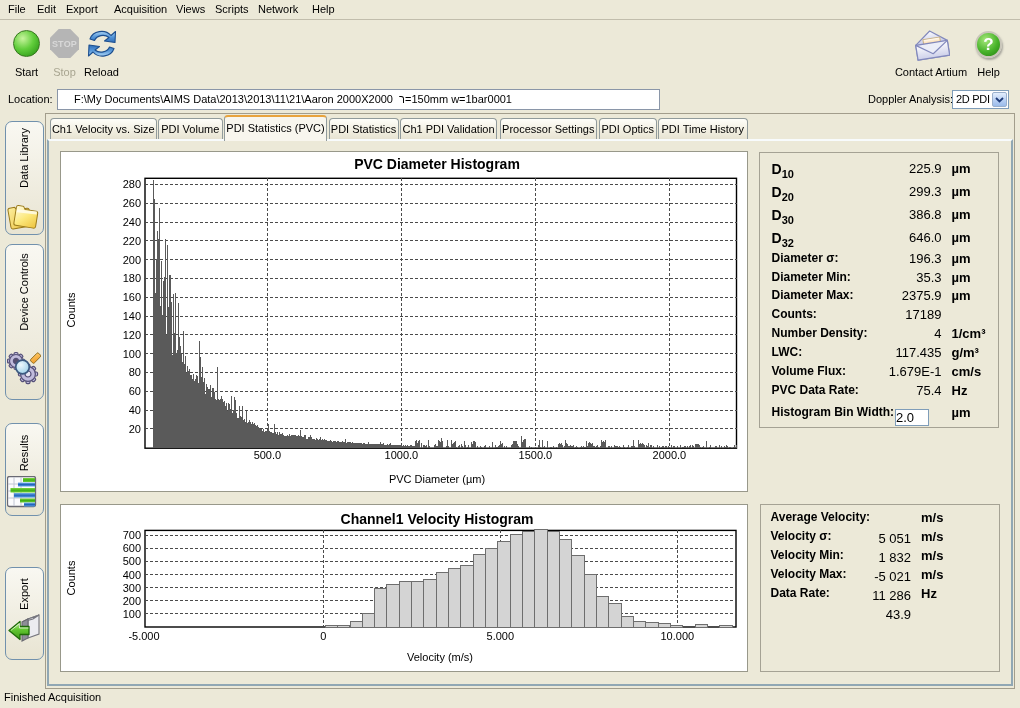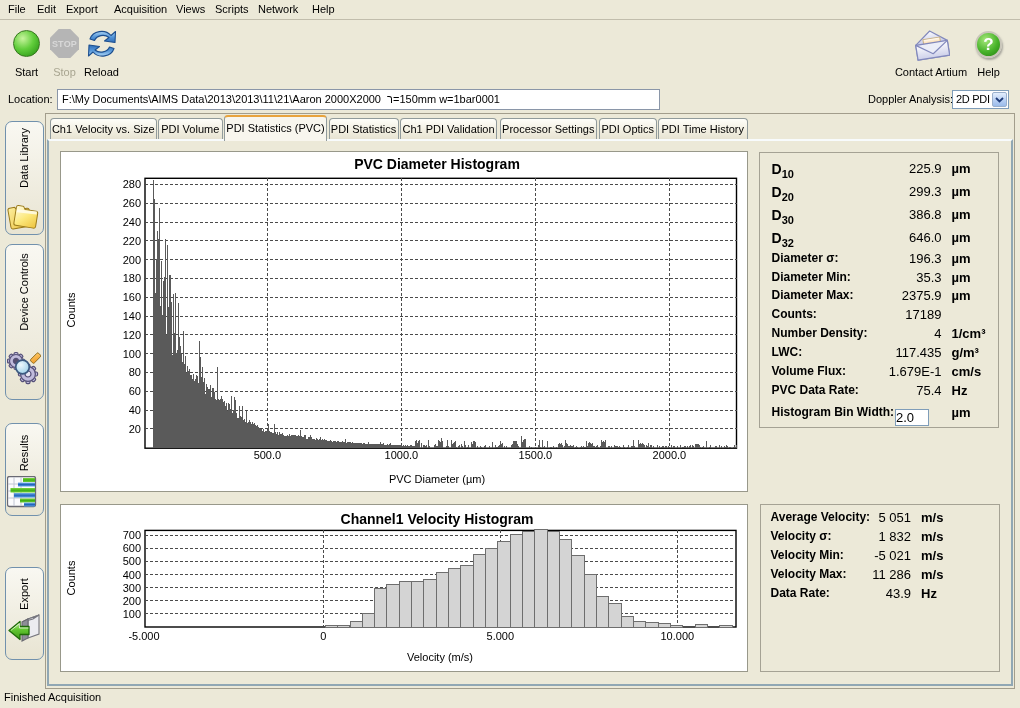--- a/index.html
+++ b/index.html
@@ -17,21 +17,21 @@
 .axl { font:11px "Liberation Sans",sans-serif; fill:#000; }
 .slab { position:absolute; left:11.5px; font-size:12px; }
 .slab b, .slab2 b, .unit b, .unit2 b { font-weight:bold; }
 .sval { position:absolute; left:0; width:181.5px; text-align:right; font-size:13px; }
 .unit { position:absolute; left:191.5px; font-size:13px; font-weight:bold; }
 .stab { position:absolute; left:5px; width:39px; border:1.5px solid #7191ad; border-radius:7px;
   background:linear-gradient(#f9f8f2,#e8e4d2); }
 .srot { position:absolute; left:-25.5px; width:100px; height:14px; text-align:center; font-size:11px;
   transform:rotate(-90deg); }
 .slab2x { position:absolute; left:770.5px; font-size:12px; }
-.sval2x { position:absolute; left:770px; width:141px; text-align:right; font-size:13px; }
+.sval2x { position:absolute; left:770px; width:141px; text-align:right; font-size:13px;margin-top:21px; }
 .unit2x { position:absolute; left:921px; font-size:13px; font-weight:normal; }
 </style></head>
 <body>
 
 <span class="menu" style="left:8px">File</span>
 <span class="menu" style="left:37px">Edit</span>
 <span class="menu" style="left:66px">Export</span>
 <span class="menu" style="left:114px">Acquisition</span>
 <span class="menu" style="left:176px">Views</span>
 <span class="menu" style="left:215px">Scripts</span>
@@ -92,21 +92,21 @@
 <div class="abs" style="left:975px;top:31px;width:27px;height:27px;border-radius:50%;
   background:radial-gradient(circle at 38% 30%,#a8e87c,#47b32a 55%,#2f8f18 85%,#27771a);
   border:2px solid #c9c6ba; box-shadow:1px 2px 2px rgba(100,100,100,0.5);
   display:flex;align-items:center;justify-content:center">
   <span style="color:#fff;font-weight:bold;font-size:17px">?</span>
   </div>
 <div class="tlab" style="left:968px;width:41px">Help</div>
 
 <span class="abs" style="left:8px;top:93px;font-size:11px">Location:</span>
 <div class="abs" style="left:57px;top:89px;width:603px;height:21px;background:#fff;
-  border:1px solid #8a96a8;font-size:11px;line-height:19px;padding-left:4px;white-space:pre;unicode-bidi:bidi-override;direction:ltr">F:\My Documents\AIMS Data\2013\2013\11\21\Aaron 2000X2000  ר=150mm w=1bar0001</div>
+  border:1px solid #8a96a8;font-size:11px;line-height:19px;padding-left:16px;white-space:pre;unicode-bidi:bidi-override;direction:ltr">F:\My Documents\AIMS Data\2013\2013\11\21\Aaron 2000X2000  ר=150mm w=1bar0001</div>
 <span class="abs" style="left:868px;top:93px;font-size:11px">Doppler Analysis:</span>
 <div class="abs" style="left:952px;top:90px;width:57px;height:19px;background:#fff;
   border:1px solid #7f9db9;font-size:11px;line-height:17px;padding-left:3px;letter-spacing:-0.3px">2D PDI
   <div style="position:absolute;right:1px;top:1px;width:15px;height:15px;border-radius:2px;
     background:linear-gradient(#e3eefd,#b6cef2 60%,#9abbea);border:1px solid #9ab0cc;
     display:flex;align-items:center;justify-content:center">
     <svg width="9" height="6" viewBox="0 0 9 6">
         <path d="M1 1 L4.5 4.5 L8 1" stroke="#1f3d7a" stroke-width="1.8" fill="none"></path>
       </svg>
   </div></div>

